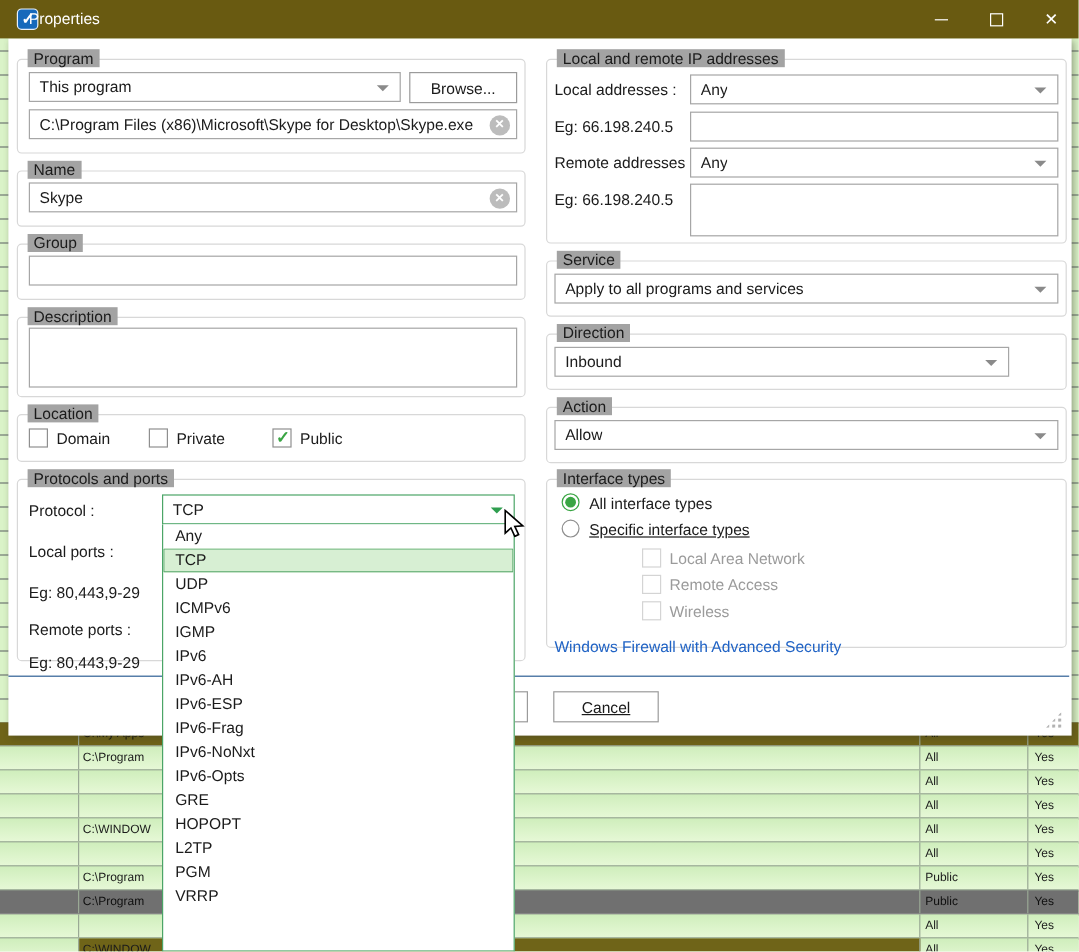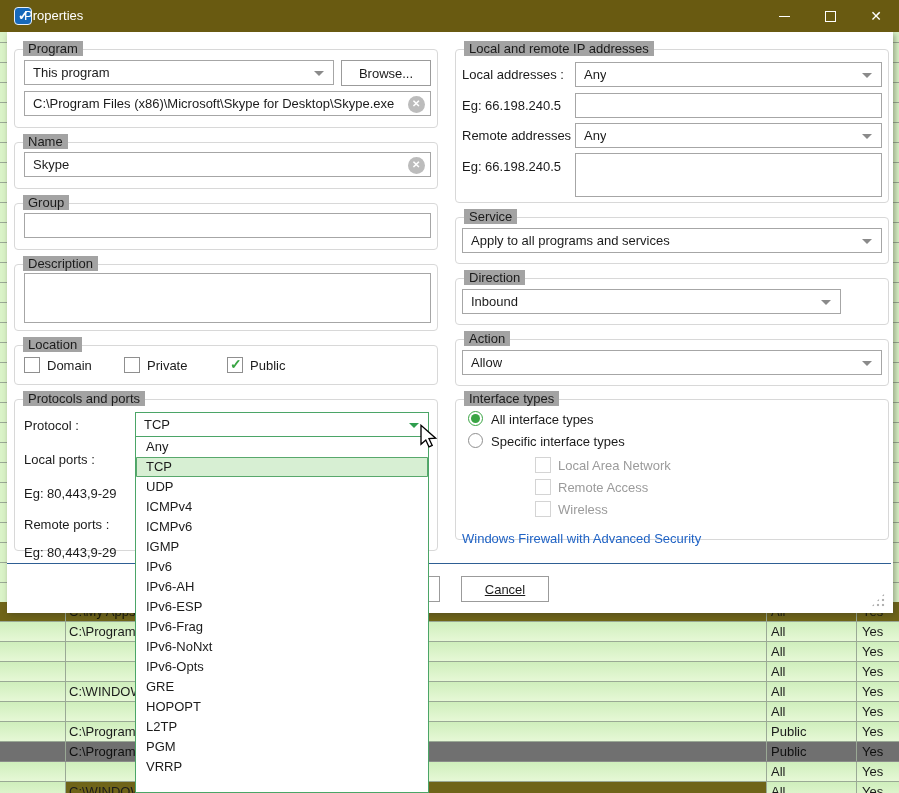--- a/index.html
+++ b/index.html
@@ -4,21 +4,21 @@
 <style>
   * { margin:0; padding:0; box-sizing:border-box; }
   body { font-family:"Liberation Sans", sans-serif; }
   .screen { position:relative; width:899px; height:793px; overflow:hidden; background:#daf3c8; font-size:13px; color:#1b1b1b; }
 
   
   .bg-area { position:absolute; left:0; top:32px; width:899px; height:761px;
     background-color:#daf3c8;
     background-image:repeating-linear-gradient(to bottom, rgba(0,0,0,0) 0 10px, #9aa995 10px 11px, rgba(0,0,0,0) 11px 20px);
   }
-  .bg-row { position:absolute; left:0; width:899px; height:20px; display:flex; align-items:center; font-size:13px; }
+  .bg-row { position:absolute; left:0; width:899px; height:20px; display:flex; align-items:center; font-size:10px; }
   .bg-row .cA { width:66px; height:100%; border-right:1px solid #9aa995; flex:none; }
   .bg-row .cB { flex:1; height:100%; line-height:19px; padding-left:3px; white-space:nowrap; overflow:hidden; border-right:1px solid #9aa995; }
   .bg-row .cC { width:90px; height:100%; line-height:19px; padding-left:4px; border-right:1px solid #9aa995; flex:none; }
   .bg-row .cD { width:42px; height:100%; line-height:19px; padding-left:5px; flex:none; }
   .bg-row.green { background:linear-gradient(#cfeebc,#e6f8d6); border-bottom:1px solid #9aa995; }
   .bg-row.olive { background:#6f6418; border-bottom:1px solid #9aa995; color:#101008; }
   .bg-row.selected { background:#707070; border-bottom:1px solid #8a8a8a; color:#0f0f0f; }
   .bg-row.olive-path { background:linear-gradient(#cfeebc,#e6f8d6); border-bottom:1px solid #9aa995; }
   .bg-row.olive-path .cB { background:#6f6418; }
 
@@ -266,21 +266,21 @@
       <span class="val">Allow</span>
       <span class="arrow"></span>
     </div>
 
     <div class="fs" style="left:448px; top:367px; width:434px; height:141px;">
       <span class="legend">Interface types</span>
     </div>
     <span class="radio sel" style="left:461px; top:379px;"></span>
     <span class="lbl" style="left:484px; top:380px;">All interface types</span>
     <span class="radio" style="left:461px; top:401px;"></span>
-    <span class="lbl" style="left:484px; top:402px;">Specific interface types</span>
+    <span class="lbl" style="left:484px; top:402px;text-decoration:underline;">Specific interface types</span>
     <span class="cb dis" style="left:528px; top:425px;"></span>
     <span class="lbl dis" style="left:551px; top:426px;">Local Area Network</span>
     <span class="cb dis" style="left:528px; top:447px;"></span>
     <span class="lbl dis" style="left:551px; top:448px;">Remote Access</span>
     <span class="cb dis" style="left:528px; top:469px;"></span>
     <span class="lbl dis" style="left:551px; top:470px;">Wireless</span>
 
     <a class="link" style="left:455px; top:499px;">Windows Firewall with Advanced Security</a>
 
     <div class="footer-line"></div>
@@ -288,21 +288,20 @@
     <div class="btn" style="left:454px; top:544px; width:88px;text-decoration:underline;">
       <span>Cancel</span>
     </div>
     <div class="grip"></div>
   </div>
 
   <div class="ddlist">
     <div class="dditem">Any</div>
     <div class="dditem selected">TCP</div>
     <div class="dditem">UDP</div>
-    <div class="dditem">ICMPv4</div>
     <div class="dditem">ICMPv6</div>
     <div class="dditem">IGMP</div>
     <div class="dditem">IPv6</div>
     <div class="dditem">IPv6-AH</div>
     <div class="dditem">IPv6-ESP</div>
     <div class="dditem">IPv6-Frag</div>
     <div class="dditem">IPv6-NoNxt</div>
     <div class="dditem">IPv6-Opts</div>
     <div class="dditem">GRE</div>
     <div class="dditem">HOPOPT</div>

